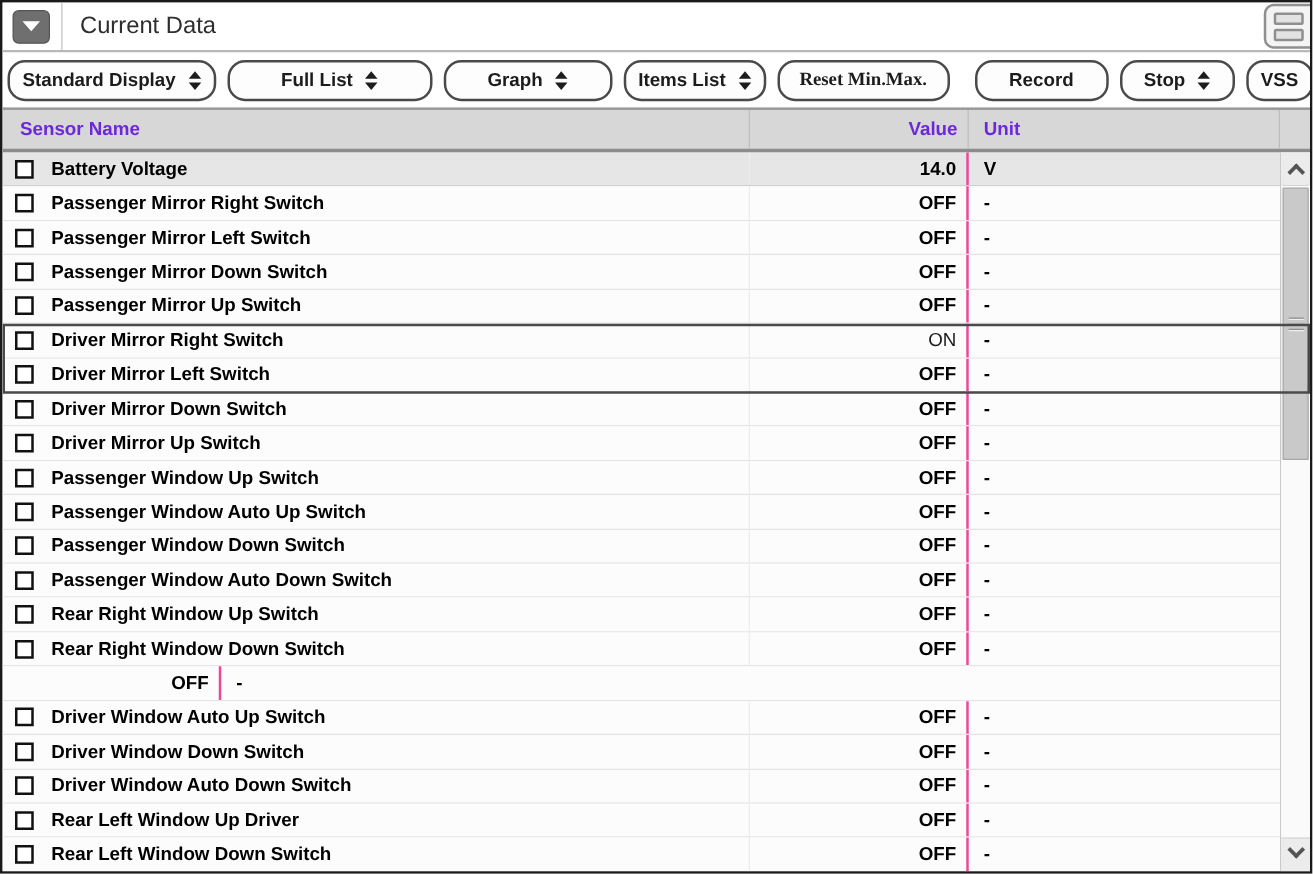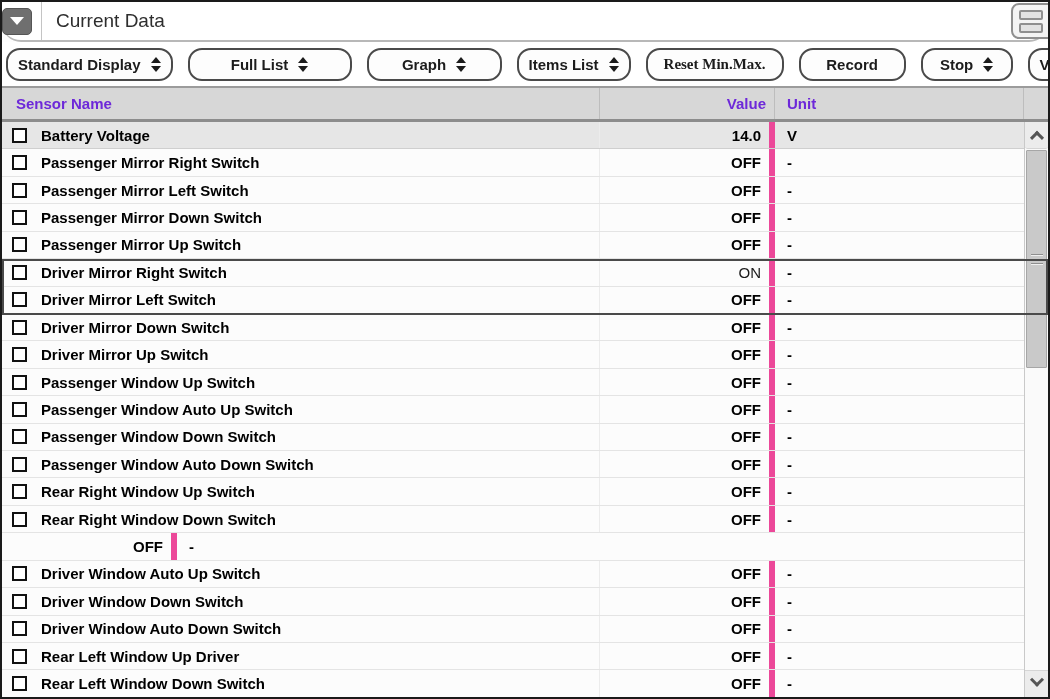--- a/index.html
+++ b/index.html
@@ -12,23 +12,23 @@
     background: #fdfdfd;
     border: 2px solid #1a1a1a;
     overflow: hidden;
     display: flex; flex-direction: column;
   }
 
   
   .titlebar {
     height: 40px; flex: 0 0 40px;
     display: flex; align-items: center;
+    padding-left: 8px;
     background: #fff;
     border-bottom: 2px solid #b8b8b8;
-    border-radius: 19px;
   }
   .menu-btn {
     width: 30px; height: 27px;
     background: #6f6f6f;
     border: 1px solid #555;
     border-radius: 5px;
     display: flex; align-items: center; justify-content: center;
     cursor: pointer;
   }
   .menu-btn .tri-down {
@@ -54,41 +54,41 @@
     background: #e2e2e2;
     border: 2px solid #8f8f8f;
     border-radius: 2px;
   }
 
   
   .toolbar {
     height: 44px; flex: 0 0 44px;
     display: flex; align-items: center;
     padding: 0 4px;
-    gap: 15px;
+    gap: 9px;
     background: #fff;
   }
   .tb-btn {
     height: 33px;
     border: 2px solid #4a4a4a;
     border-radius: 14px;
     background: #fdfdfd;
     display: flex; align-items: center; justify-content: center;
     gap: 10px;
     font-size: 15px; font-weight: bold; color: #1c1c1c;
     padding: 0 10px;
     cursor: pointer;
     white-space: nowrap;
   }
   .w-standard { flex: 0 0 162px; }
   .w-fulllist { flex: 0 0 164px; }
   .w-graph    { flex: 0 0 135px; }
   .w-items    { flex: 0 0 112px; }
   .w-reset    { flex: 0 0 138px; font-family: Liberation Serif, serif; }
-  .w-record   { flex: 0 0 107px; }
+  .w-record   { flex: 0 0 107px; margin-left: 11px; }
   .w-stop     { flex: 0 0 92px;  }
   .w-vss      { flex: 1; }
   .spinner { display: inline-flex; flex-direction: column; gap: 3px; }
   .spinner .up {
     width: 0; height: 0;
     border-left: 5px solid transparent; border-right: 5px solid transparent;
     border-bottom: 6px solid #1c1c1c;
   }
   .spinner .down {
     width: 0; height: 0;
@@ -133,21 +133,21 @@
     flex: 0 0 15px;
     width: 15px; height: 15px;
     border: 2px solid #111;
     background: #fff;
     cursor: pointer;
   }
   .cell-value {
     flex: 0 0 175px;
     display: flex; align-items: center; justify-content: flex-end;
     padding-right: 8px;
-    border-right: 6px solid #ec4899;
+    border-right: 2px solid #ec4899;
     text-align: center;
   }
   .cell-value .val.regular { font-weight: normal; color: #1a1a1a; margin-left: 24px; }
   .cell-unit { flex: 1; display: flex; align-items: center; padding-left: 12px; }
 
   
   .scrollbar {
     flex: 0 0 24px;
     border-left: 1px solid #c9c9c9;
     background: #fafafa;

